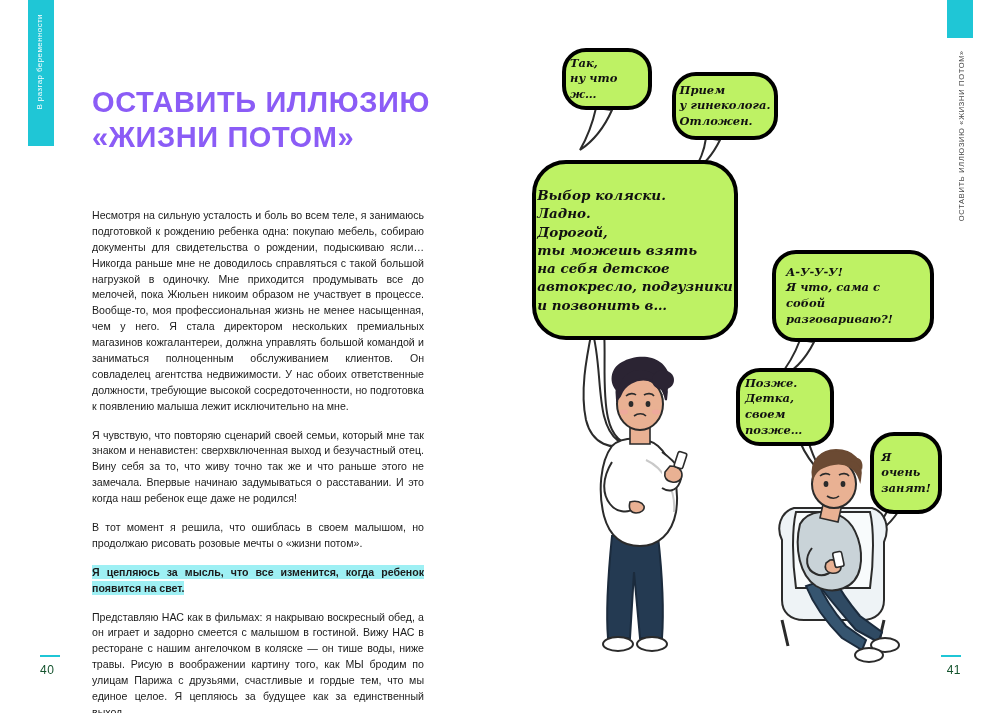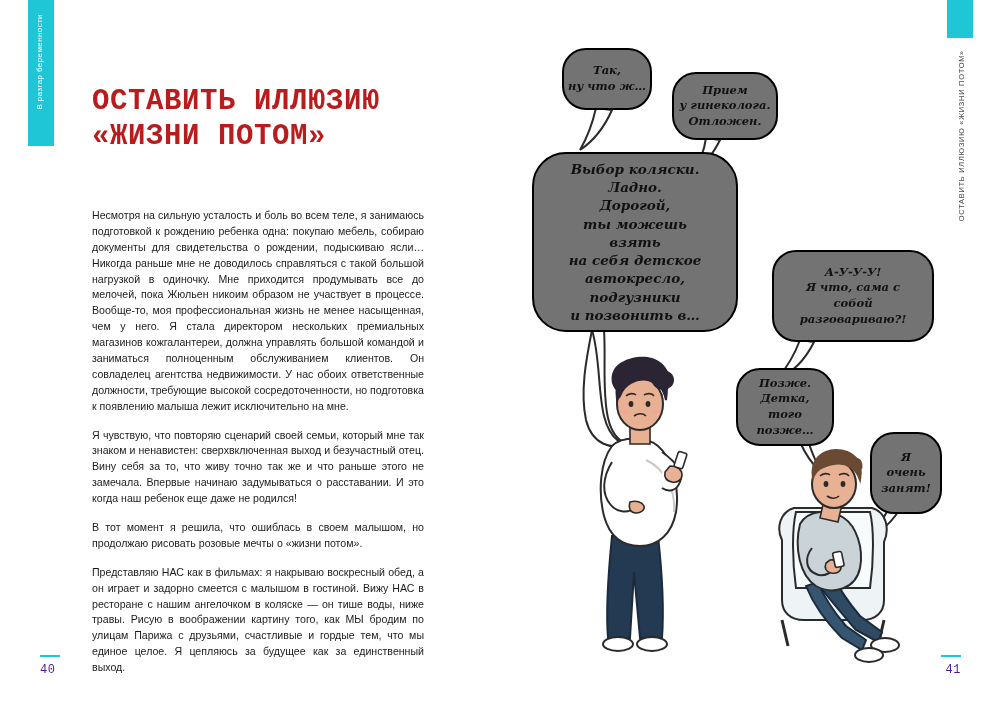--- a/index.html
+++ b/index.html
@@ -54,48 +54,47 @@
     color: #4b4b4b;
     white-space: nowrap;
     text-transform: uppercase;
   }
 
   
   .folio {
     position: absolute;
     bottom: 36px;
     font-size: 12px;
-    color: #4c1d95;
+    color: #14532d;
     letter-spacing: .5px;
-    font-family: Liberation Mono, monospace;
   }
   .folio-left  { left: 40px; }
   .folio-right { right: 40px; margin-top: 24px; }
   .folio-rule {
     position: absolute;
     bottom: 56px;
     width: 20px;
     height: 2px;
     background: #1fc6d6;
   }
   .folio-rule-left  { left: 40px; }
   .folio-rule-right { right: 40px; }
 
   
   .title {
     position: absolute;
     left: 92px;
     top: 66px;
     width: 380px;
-    font-family: Liberation Mono, monospace;
+    font-family: Liberation Sans, sans-serif;
     font-weight: bold;
     font-size: 29px;
     line-height: 1.18;
     letter-spacing: .6px;
-    color: #b91c1c;
+    color: #8b5cf6;
     text-transform: uppercase;
   }
   .body-col {
     position: absolute;
     left: 92px;
     top: 184px;
     width: 332px;
     font-size: 10.6px;
     line-height: 1.5;
     color: #1b1b1b;
@@ -116,38 +115,37 @@
   
   .art {
     position: absolute;
     left: 500px;
     top: 0;
     width: 501px;
     height: 713px;
   }
   .bubble {
     position: absolute;
-    background: #737373;
-    border: 2px solid #000000;
+    background: #bef264;
+    border: 4px solid #000000;
     border-radius: 24px;
     font-family: "DejaVu Serif", serif;
     font-style: italic;
     font-weight: bold;
     color: #111111;
-    text-align: center;
     display: flex;
     align-items: center;
     justify-content: center;
     line-height: 1.35;
     box-sizing: border-box;
   }
   .b1 { left: 62px;  top: 48px;  width: 90px;  height: 62px;  font-size: 11.5px; padding: 4px; }
   .b2 { left: 172px; top: 72px;  width: 106px; height: 68px;  font-size: 11.5px; padding: 0; }
-  .b3 { left: 32px;  top: 152px; width: 206px; height: 180px; font-size: 13.5px; padding: 24px; border-radius: 34px; }
-  .b4 { left: 272px; top: 250px; width: 162px; height: 92px;  font-size: 11.5px; padding: 16px; }
+  .b3 { left: 32px;  top: 160px; width: 206px; height: 180px; font-size: 13.5px; padding: 1px; border-radius: 34px; }
+  .b4 { left: 272px; top: 250px; width: 162px; height: 92px;  font-size: 11.5px; padding: 10px; }
   .b5 { left: 236px; top: 368px; width: 98px;  height: 78px;  font-size: 11.5px; padding: 5px; }
   .b6 { left: 370px; top: 432px; width: 72px;  height: 82px;  font-size: 11.5px; padding: 5px; }
 
   .tail { position: absolute; }
   .tail svg { display: block; overflow: visible; }
 
   .figures { position: absolute; left: 0; top: 0; width: 501px; height: 713px; }
 </style>
 </head>
 <body>
@@ -158,20 +156,21 @@
     <span class="vtext">В разгар беременности</span>
   </div>
 
   <h1 class="title" style="white-space: pre-line;">ОСТАВИТЬ ИЛЛЮЗИЮ
 «ЖИЗНИ ПОТОМ»</h1>
 
   <div class="body-col">
     <p>Несмотря на сильную усталость и боль во всем теле, я занимаюсь подготовкой к рождению ребенка одна: покупаю мебель, собираю документы для свидетельства о рождении, подыскиваю ясли… Никогда раньше мне не доводилось справляться с такой большой нагрузкой в одиночку. Мне приходится продумывать все до мелочей, пока Жюльен никоим образом не участвует в процессе. Вообще-то, моя профессиональная жизнь не менее насыщенная, чем у него. Я стала директором нескольких премиальных магазинов кожгалантереи, должна управлять большой командой и заниматься полноценным обслуживанием клиентов. Он совладелец агентства недвижимости. У нас обоих ответственные должности, требующие высокой сосредоточенности, но подготовка к появлению малыша лежит исключительно на мне.</p>
     <p>Я чувствую, что повторяю сценарий своей семьи, который мне так знаком и ненавистен: сверхвключенная выход и безучастный отец. Вину себя за то, что живу точно так же и что раньше этого не замечала. Впервые начинаю задумываться о расставании. И это когда наш ребенок еще даже не родился!</p>
     <p>В тот момент я решила, что ошиблась в своем малышом, но продолжаю рисовать розовые мечты о «жизни потом».</p>
+    <p class="hl-p"><span class="highlight">Я цепляюсь за мысль, что все изменится, когда ребенок появится на свет.</span></p>
     <p>Представляю НАС как в фильмах: я накрываю воскресный обед, а он играет и задорно смеется с малышом в гостиной. Вижу НАС в ресторане с нашим ангелочком в коляске — он тише воды, ниже травы. Рисую в воображении картину того, как МЫ бродим по улицам Парижа с друзьями, счастливые и гордые тем, что мы единое целое. Я цепляюсь за будущее как за единственный выход.</p>
   </div>
 
   <div class="folio-rule folio-rule-left"></div>
   <div class="folio folio-left">40</div>
 
   <div class="tab-bar tab-right"></div>
   <div class="running-head-right">Оставить иллюзию «жизни потом»</div>
 
   <div class="art">
@@ -206,21 +205,21 @@
 Дорогой,
 ты можешь взять
 на себя детское
 автокресло, подгузники
 и позвонить в…</div>
     <div class="bubble b4" style="white-space: pre-line;">А-У-У-У!
 Я что, сама с собой
 разговариваю?!</div>
     <div class="bubble b5" style="white-space: pre-line;">Позже.
 Детка,
-того позже…</div>
+своем позже…</div>
     <div class="bubble b6" style="white-space: pre-line;">Я
 очень
 занят!</div>
 
     <div class="figures">
       <svg width="501" height="713" viewBox="0 0 501 713">
 
         <g>
 
           <path d="M112,536 C108,576 106,614 108,638 L130,638 L134,572 L140,638 L162,638 C164,610 162,572 158,536 Z" fill="#243a52" stroke="#1b2b3d" stroke-width="2"></path>

